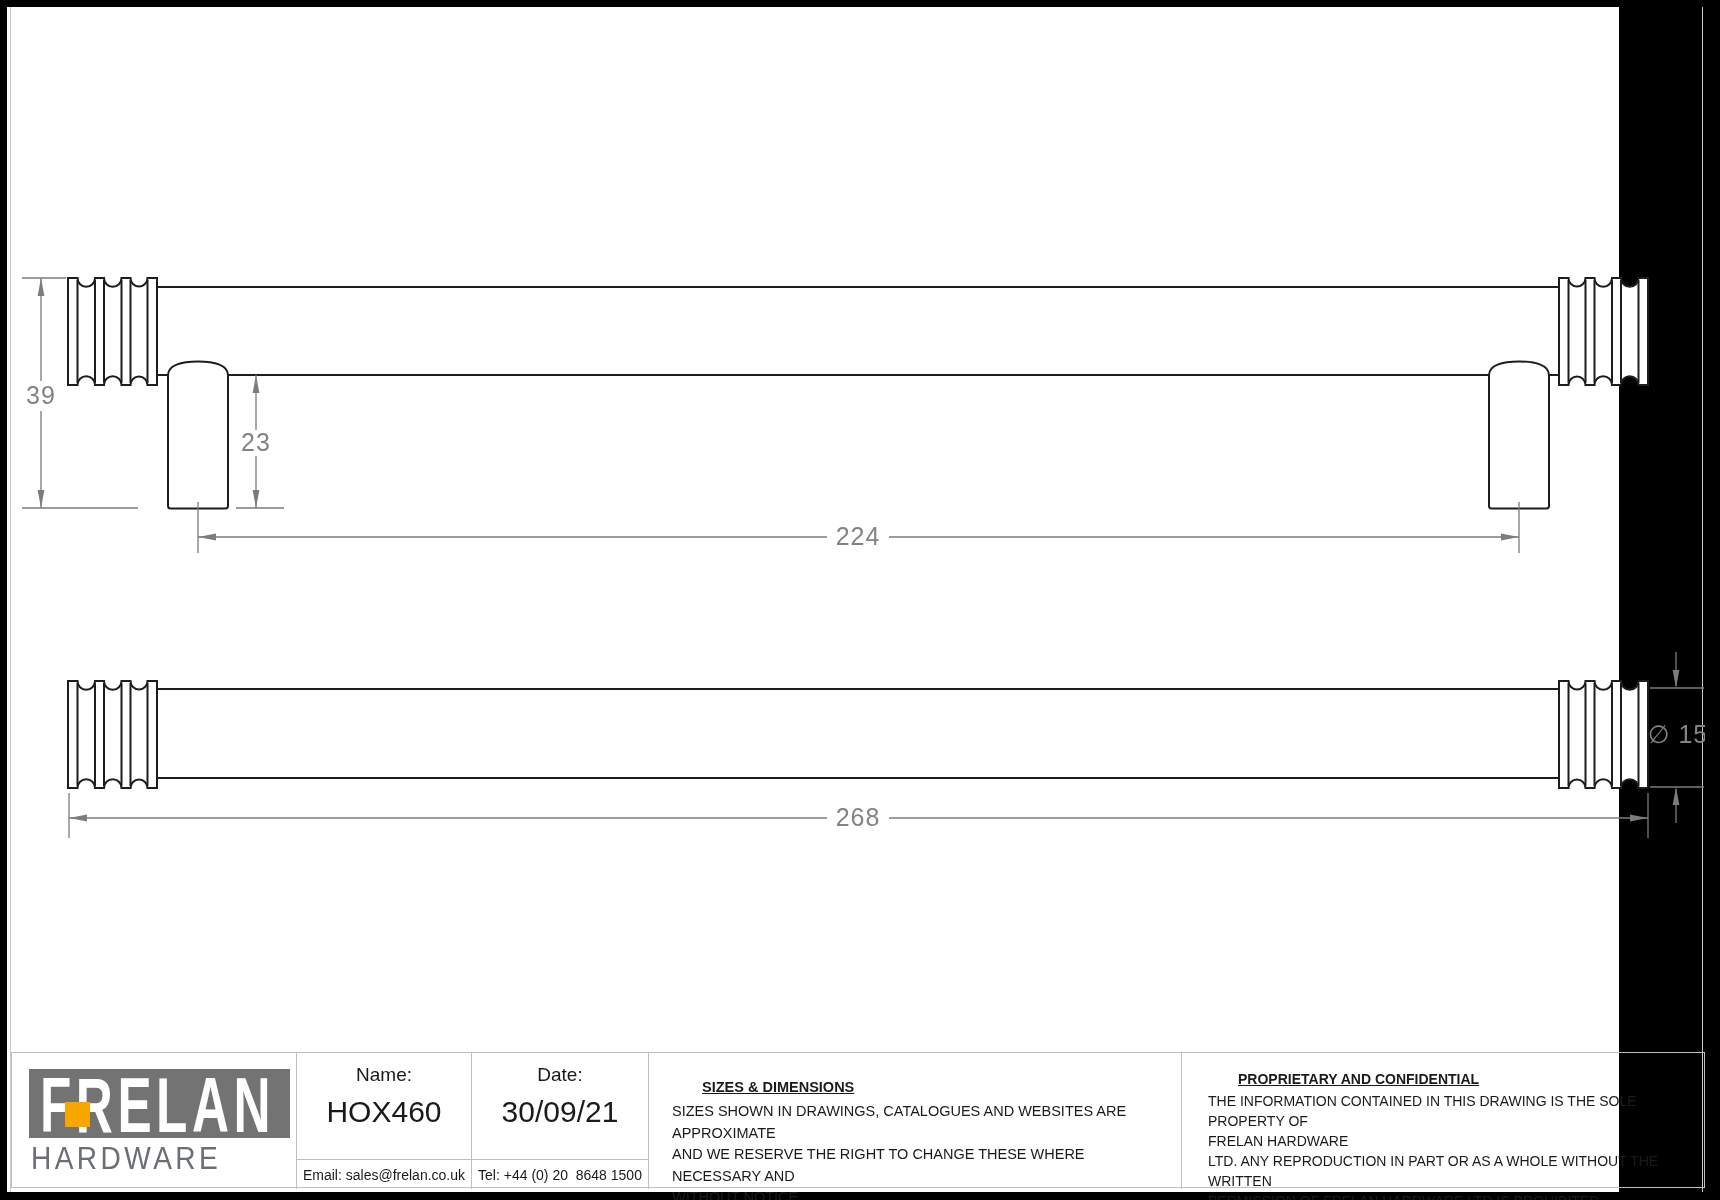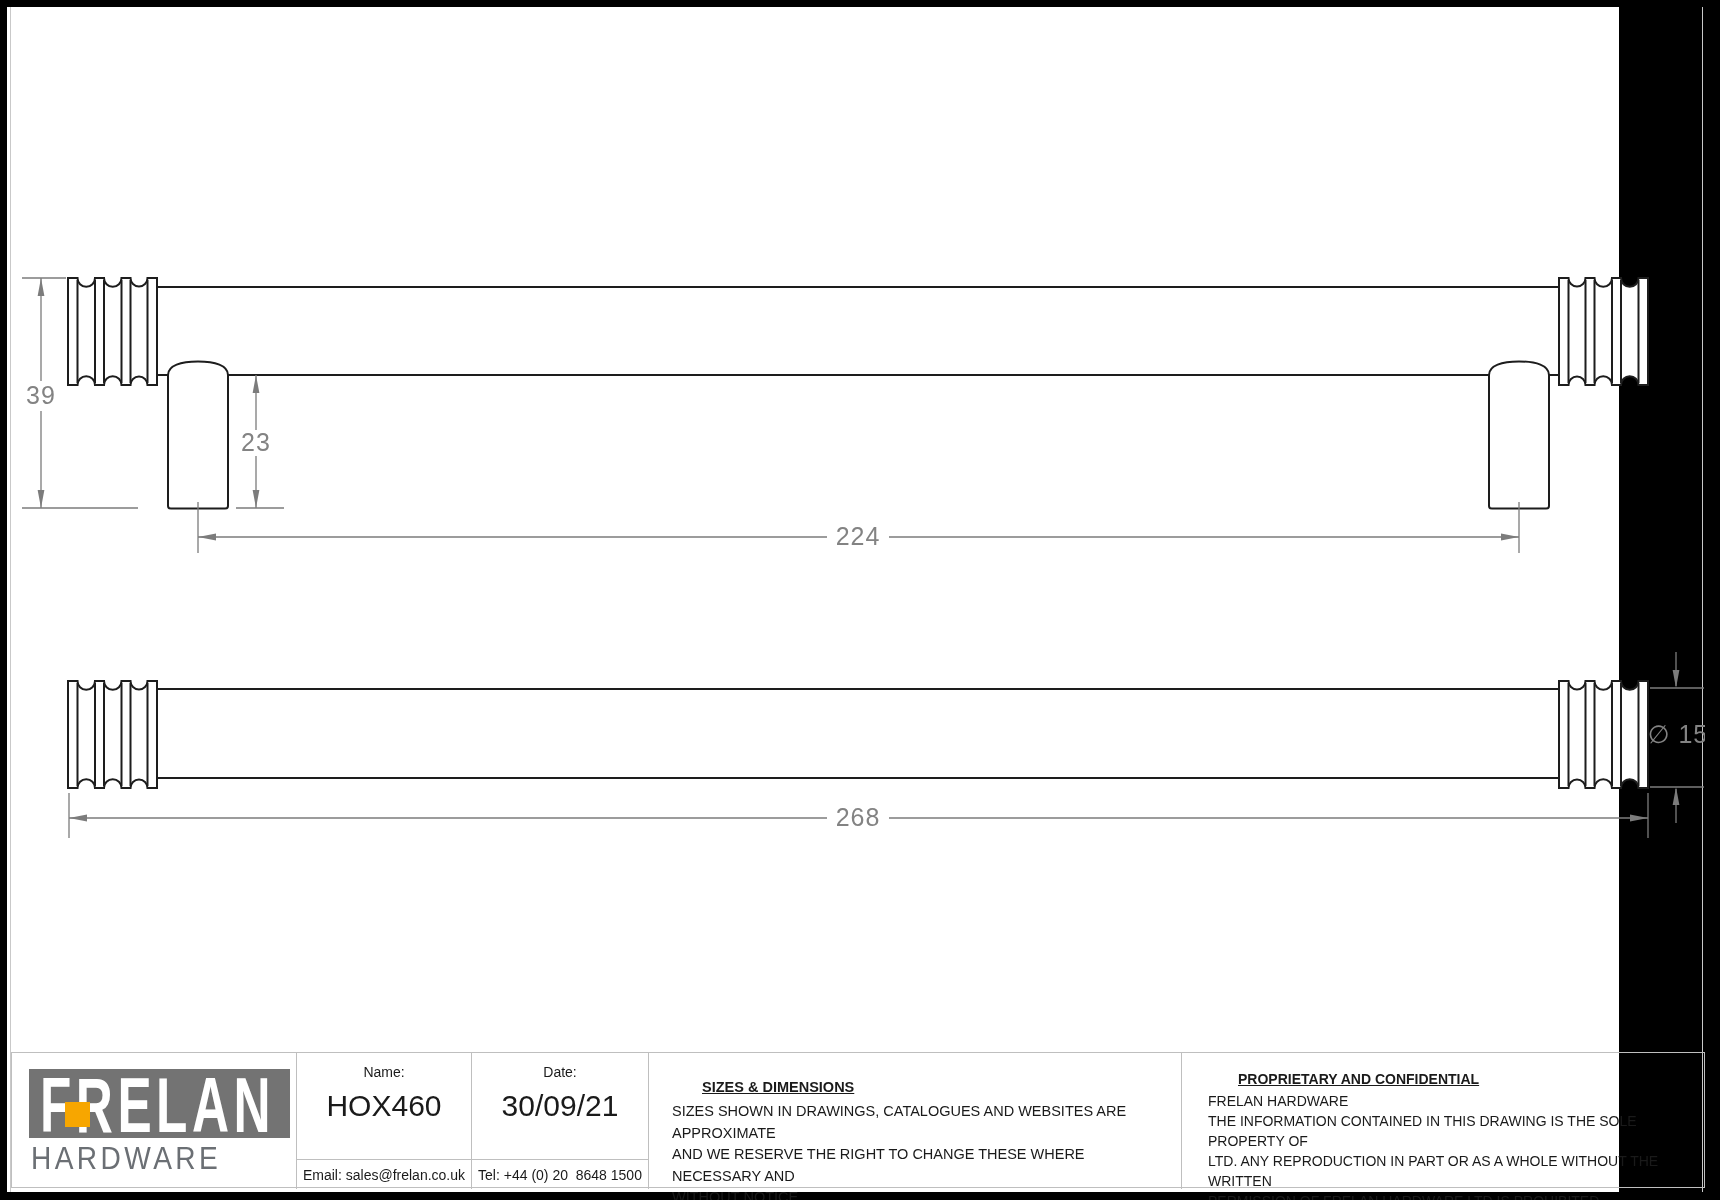--- a/index.html
+++ b/index.html
@@ -34,21 +34,21 @@
   .tb-cell{box-sizing:border-box;}
   .cell-logo {grid-column:1;grid-row:1 / 3;}
   .cell-name {grid-column:2;grid-row:1;border-left:1px solid #bfbfbf;}
   .cell-date {grid-column:3;grid-row:1;border-left:1px solid #bfbfbf;}
   .cell-sizes{grid-column:4;grid-row:1 / 3;border-left:1px solid #bfbfbf;padding:26px 10px 0 23px;}
   .cell-prop {grid-column:5;grid-row:1 / 3;border-left:1px solid #bfbfbf;padding:18px 10px 0 26px;}
   .cell-email{grid-column:2;grid-row:2;border-left:1px solid #bfbfbf;border-top:1px solid #bfbfbf;}
   .cell-tel  {grid-column:3;grid-row:2;border-left:1px solid #bfbfbf;border-top:1px solid #bfbfbf;}
 
   .cell-name,.cell-date{display:flex;flex-direction:column;align-items:center;padding-top:11px;}
-  .tb-label{font-size:14px;}
+  .tb-label{font-size:19px;}
   .tb-value{font-size:30px;margin-top:9px;text-align:center;}
   .cell-email,.cell-tel{display:flex;align-items:center;justify-content:center;font-size:14px;white-space:pre;text-align:right;}
 
   .legal-title{font-size:14.5px;font-weight:bold;text-decoration:underline;margin-left:30px;}
   .cell-sizes .legal-line{font-size:14.5px;line-height:21.5px;}
   .cell-sizes .legal-body{margin-top:6px;}
   .cell-prop .legal-title{font-size:14px;}
   .cell-prop .legal-line{font-size:14px;line-height:20px;}
   .cell-prop .legal-body{margin-top:4px;}
 
@@ -164,22 +164,22 @@
       <div class="legal-body">
         <div class="legal-line">SIZES SHOWN IN DRAWINGS, CATALOGUES AND WEBSITES ARE APPROXIMATE</div>
         <div class="legal-line">AND WE RESERVE THE RIGHT TO CHANGE THESE WHERE NECESSARY AND</div>
         <div class="legal-line">WITHOUT NOTICE</div>
       </div>
     </div>
 
     <div class="tb-cell cell-prop">
       <div class="legal-title">PROPRIETARY AND CONFIDENTIAL</div>
       <div class="legal-body">
+        <div class="legal-line">THE INFORMATION CONTAINED IN THIS DRAWING IS THE SOLE PROPERTY OF</div>
         <div class="legal-line">FRELAN HARDWARE</div>
-        <div class="legal-line">THE INFORMATION CONTAINED IN THIS DRAWING IS THE SOLE PROPERTY OF</div>
         <div class="legal-line">LTD. ANY REPRODUCTION IN PART OR AS A WHOLE WITHOUT THE WRITTEN</div>
         <div class="legal-line">PERMISSION OF FRELAN HARDWARE LTD IS PROHIBITED.</div>
       </div>
     </div>
 
     <div class="tb-cell cell-email">
       <span>Email: sales@frelan.co.uk</span>
     </div>
 
     <div class="tb-cell cell-tel">

